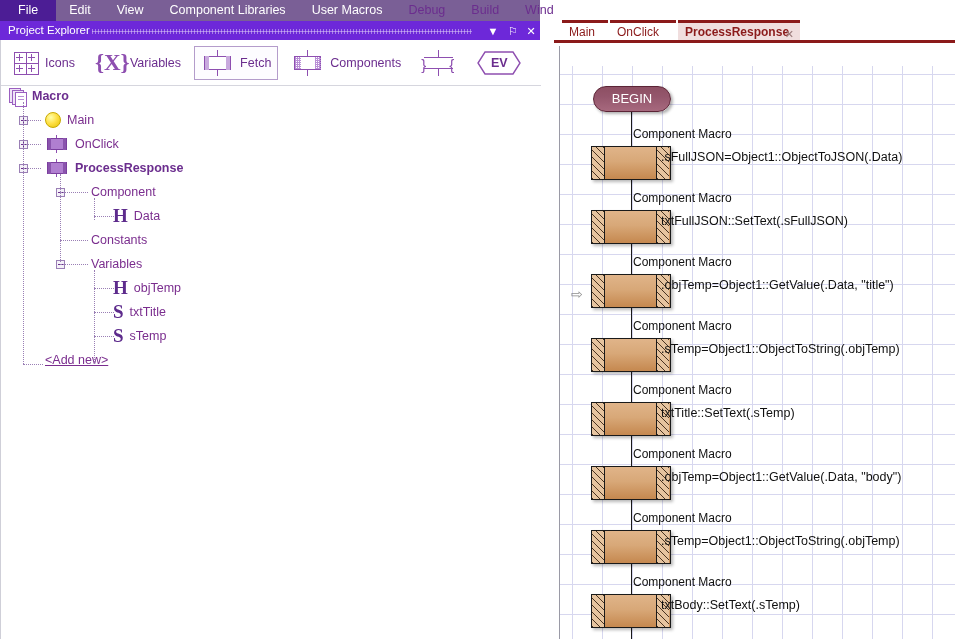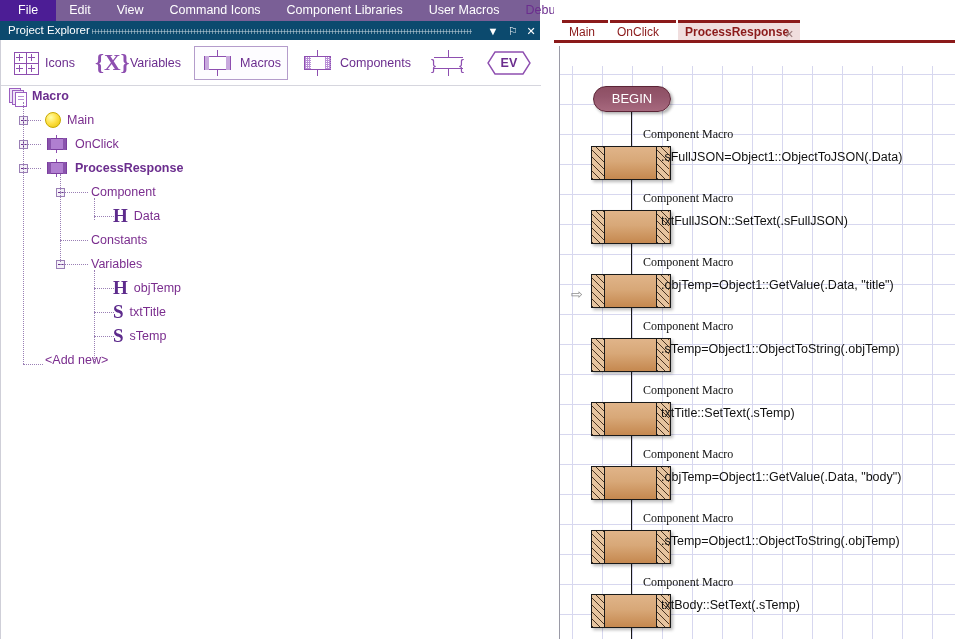--- a/index.html
+++ b/index.html
@@ -45,21 +45,21 @@
     background: #4c1d95;
     color: #ffffff;
     padding: 0 18px;
   }
   .menu-item.onstrip { color: #ffffff; }
 
   
   .pe-titlebar {
     position: absolute; left: 0; top: 21px;
     width: 540px; height: 19px;
-    background: #0c4a6e;
+    background: #6d28d9;
   }
   .pe-title {
     position: absolute; left: 8px; top: 2px;
     font-size: 11.5px; color: #ffffff;
     line-height: 15px;
   }
   .pe-dots {
     position: absolute; left: 92px; top: 8px;
     width: 380px; height: 5px;
     background-image:
@@ -390,22 +390,22 @@
     position: absolute; top: 1px;
     width: 13px; height: 32px;
     background-image: repeating-linear-gradient(45deg,
       #4a3320 0 1px, rgba(0,0,0,0) 1px 5px);
     background-color: #e6c49f;
     box-sizing: border-box;
   }
   .step .hatch.l { left: 1px; border-right: 1px solid #1a1a1a; }
   .step .hatch.r { left: 65px; border-left: 1px solid #1a1a1a; }
   .step .ttl {
-    position: absolute; left: 52px; top: -19px;
-    font-size: 12px; color: #101010; white-space: nowrap; font-family: Liberation Serif, serif;
+    position: absolute; left: 42px; top: -19px;
+    font-size: 12px; color: #101010; white-space: nowrap;
   }
   .step .expr {
     position: absolute; left: 70px; top: 4px;
     font-size: 12.5px; color: #101010; white-space: nowrap; text-align: center;
   }
 
   .marker-arrow {
     position: absolute;
     width: 16px; height: 12px;
     color: #8d8d8d;
@@ -417,21 +417,20 @@
 <body>
 
 <div id="app">
 
   <div class="menubar">
     <div class="menubar-strip"></div>
     <div class="menu-items" id="menu-items">
         <div class="menu-item first">File</div>
         <div class="menu-item onstrip">Edit</div>
         <div class="menu-item onstrip">View</div>
-        <div class="menu-item onstrip">Command Icons</div>
         <div class="menu-item onstrip">Component Libraries</div>
         <div class="menu-item onstrip">User Macros</div>
         <div class="menu-item">Debug</div>
         <div class="menu-item">Build</div>
         <div class="menu-item">Window</div>
         <div class="menu-item">Help</div>
       </div>
   </div>
 
   <div class="pe-titlebar">
@@ -462,21 +461,21 @@
         <span class="obj-tool-label">Variables</span>
       </div>
 
       <div class="obj-tool selected">
         <span class="ic ic-macro">
           <span class="stem"></span>
             <span class="bx"></span>
             <span class="bl"></span>
             <span class="br"></span>
         </span>
-        <span class="obj-tool-label">Macros</span>
+        <span class="obj-tool-label">Fetch</span>
       </div>
 
       <div class="obj-tool">
         <span class="ic ic-comp">
           <span class="stem"></span>
             <span class="bx"></span>
             <span class="hl"></span>
             <span class="hr"></span>
         </span>
         <span class="obj-tool-label">Components</span>
@@ -556,21 +555,21 @@
         </div>
         <div class="tnode" style="left: 112px; top: 216px;">
           <span class="ic-letter">S</span>
           <span class="tlabel">txtTitle</span>
         </div>
         <div class="tnode" style="left: 112px; top: 240px;">
           <span class="ic-letter">S</span>
           <span class="tlabel">sTemp</span>
         </div>
         <div class="tnode" style="left: 44px; top: 264px;">
-          <span class="tlabel" style="margin-left: 0px;">&lt;Add new&gt;</span>
+          <span class="tlabel" style="margin-left: 0px; text-decoration: underline;">&lt;Add new&gt;</span>
         </div>
         <div class="vline" style="left: 22px; top: 16px; height: 262px;"></div>
         <div class="hline" style="left: 22px; top: 34px; width: 18px;"></div>
         <div class="hline" style="left: 22px; top: 58px; width: 18px;"></div>
         <div class="hline" style="left: 22px; top: 82px; width: 18px;"></div>
         <div class="hline" style="left: 22px; top: 278px; width: 20px;"></div>
         <div class="vline" style="left: 59px; top: 88px; height: 88px;"></div>
         <div class="hline" style="left: 59px; top: 106px; width: 28px;"></div>
         <div class="hline" style="left: 59px; top: 154px; width: 28px;"></div>
         <div class="hline" style="left: 59px; top: 178px; width: 28px;"></div>

